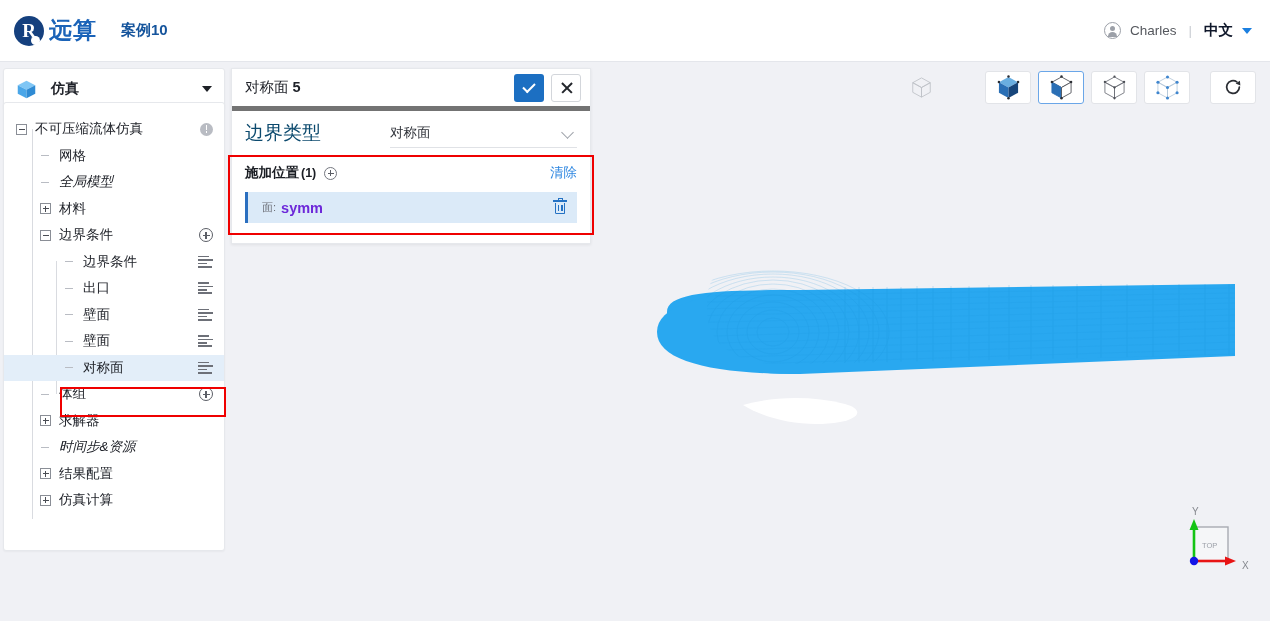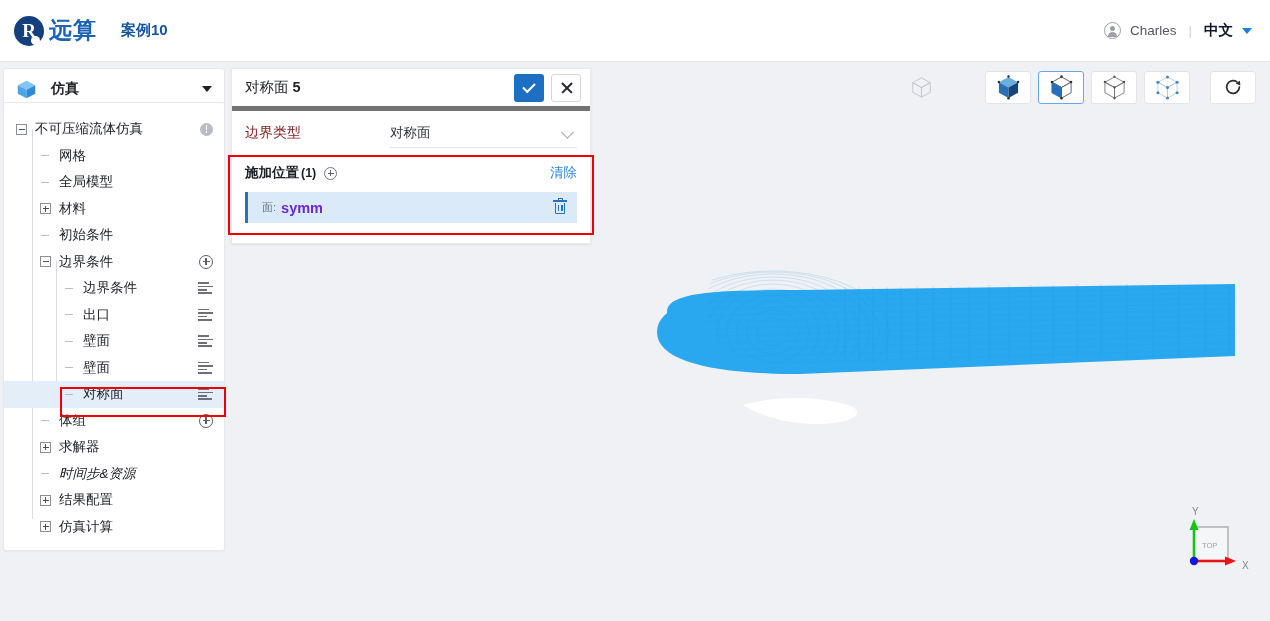--- a/index.html
+++ b/index.html
@@ -192,21 +192,21 @@
   .x-mark::before, .x-mark::after {
     content: ""; position: absolute; left: 0; top: 6px;
     width: 14px; height: 1.7px; background: #22252b;
   }
   .x-mark::before { transform: rotate(45deg); }
   .x-mark::after  { transform: rotate(-45deg); }
 
   #panel-field-row {
     height: 44px; display: flex; align-items: center; padding: 0 13px;
   }
-  #field-label { font-size: 14px; color: #7f1d1d; width: 145px; }
+  #field-label { font-size: 19px; color: #0c4a6e; width: 145px; }
   #field-select {
     flex: 1; height: 29px; display: flex; align-items: center;
     border-bottom: 1px solid #e0e2e6; position: relative;
   }
   #field-value { font-size: 13.5px; color: #30333a; }
   .chevron-down {
     position: absolute; right: 5px; top: 9px;
     width: 9px; height: 9px; border-right: 1.4px solid #9ca0a8;
     border-bottom: 1.4px solid #9ca0a8; transform: rotate(45deg);
   }
@@ -329,31 +329,27 @@
     <div class="vline" style="left: 52px; top: 158px; height: 133px;"></div>
     <div class="tree-row" style="padding-left: 12px;">
       <span class="toggle-box"></span>
       <span class="label" style="margin-left: 8px;">不可压缩流体仿真</span>
       <span class="row-action info-dot"></span>
     </div>
     <div class="tree-row" style="padding-left: 36px;">
       <span class="leaf-dash"></span>
       <span class="label" style="margin-left: 8px;">网格</span>
     </div>
-    <div class="tree-row" style="padding-left: 36px;">
+    <div class="tree-row" style="padding-left: 36px; font-style: italic;">
       <span class="leaf-dash"></span>
       <span class="label" style="margin-left: 8px;">全局模型</span>
     </div>
     <div class="tree-row" style="padding-left: 36px;">
       <span class="toggle-box plus"></span>
       <span class="label" style="margin-left: 8px;">材料</span>
-    </div>
-    <div class="tree-row" style="padding-left: 36px;">
-      <span class="leaf-dash"></span>
-      <span class="label" style="margin-left: 8px;">初始条件</span>
     </div>
     <div class="tree-row" style="padding-left: 36px;">
       <span class="toggle-box"></span>
       <span class="label" style="margin-left: 8px;">边界条件</span>
       <span class="row-action plus-circle"></span>
     </div>
     <div class="tree-row" style="padding-left: 60px;">
       <span class="leaf-dash"></span>
       <span class="label" style="margin-left: 8px;">边界条件</span>
       <span class="row-action menu-lines">

